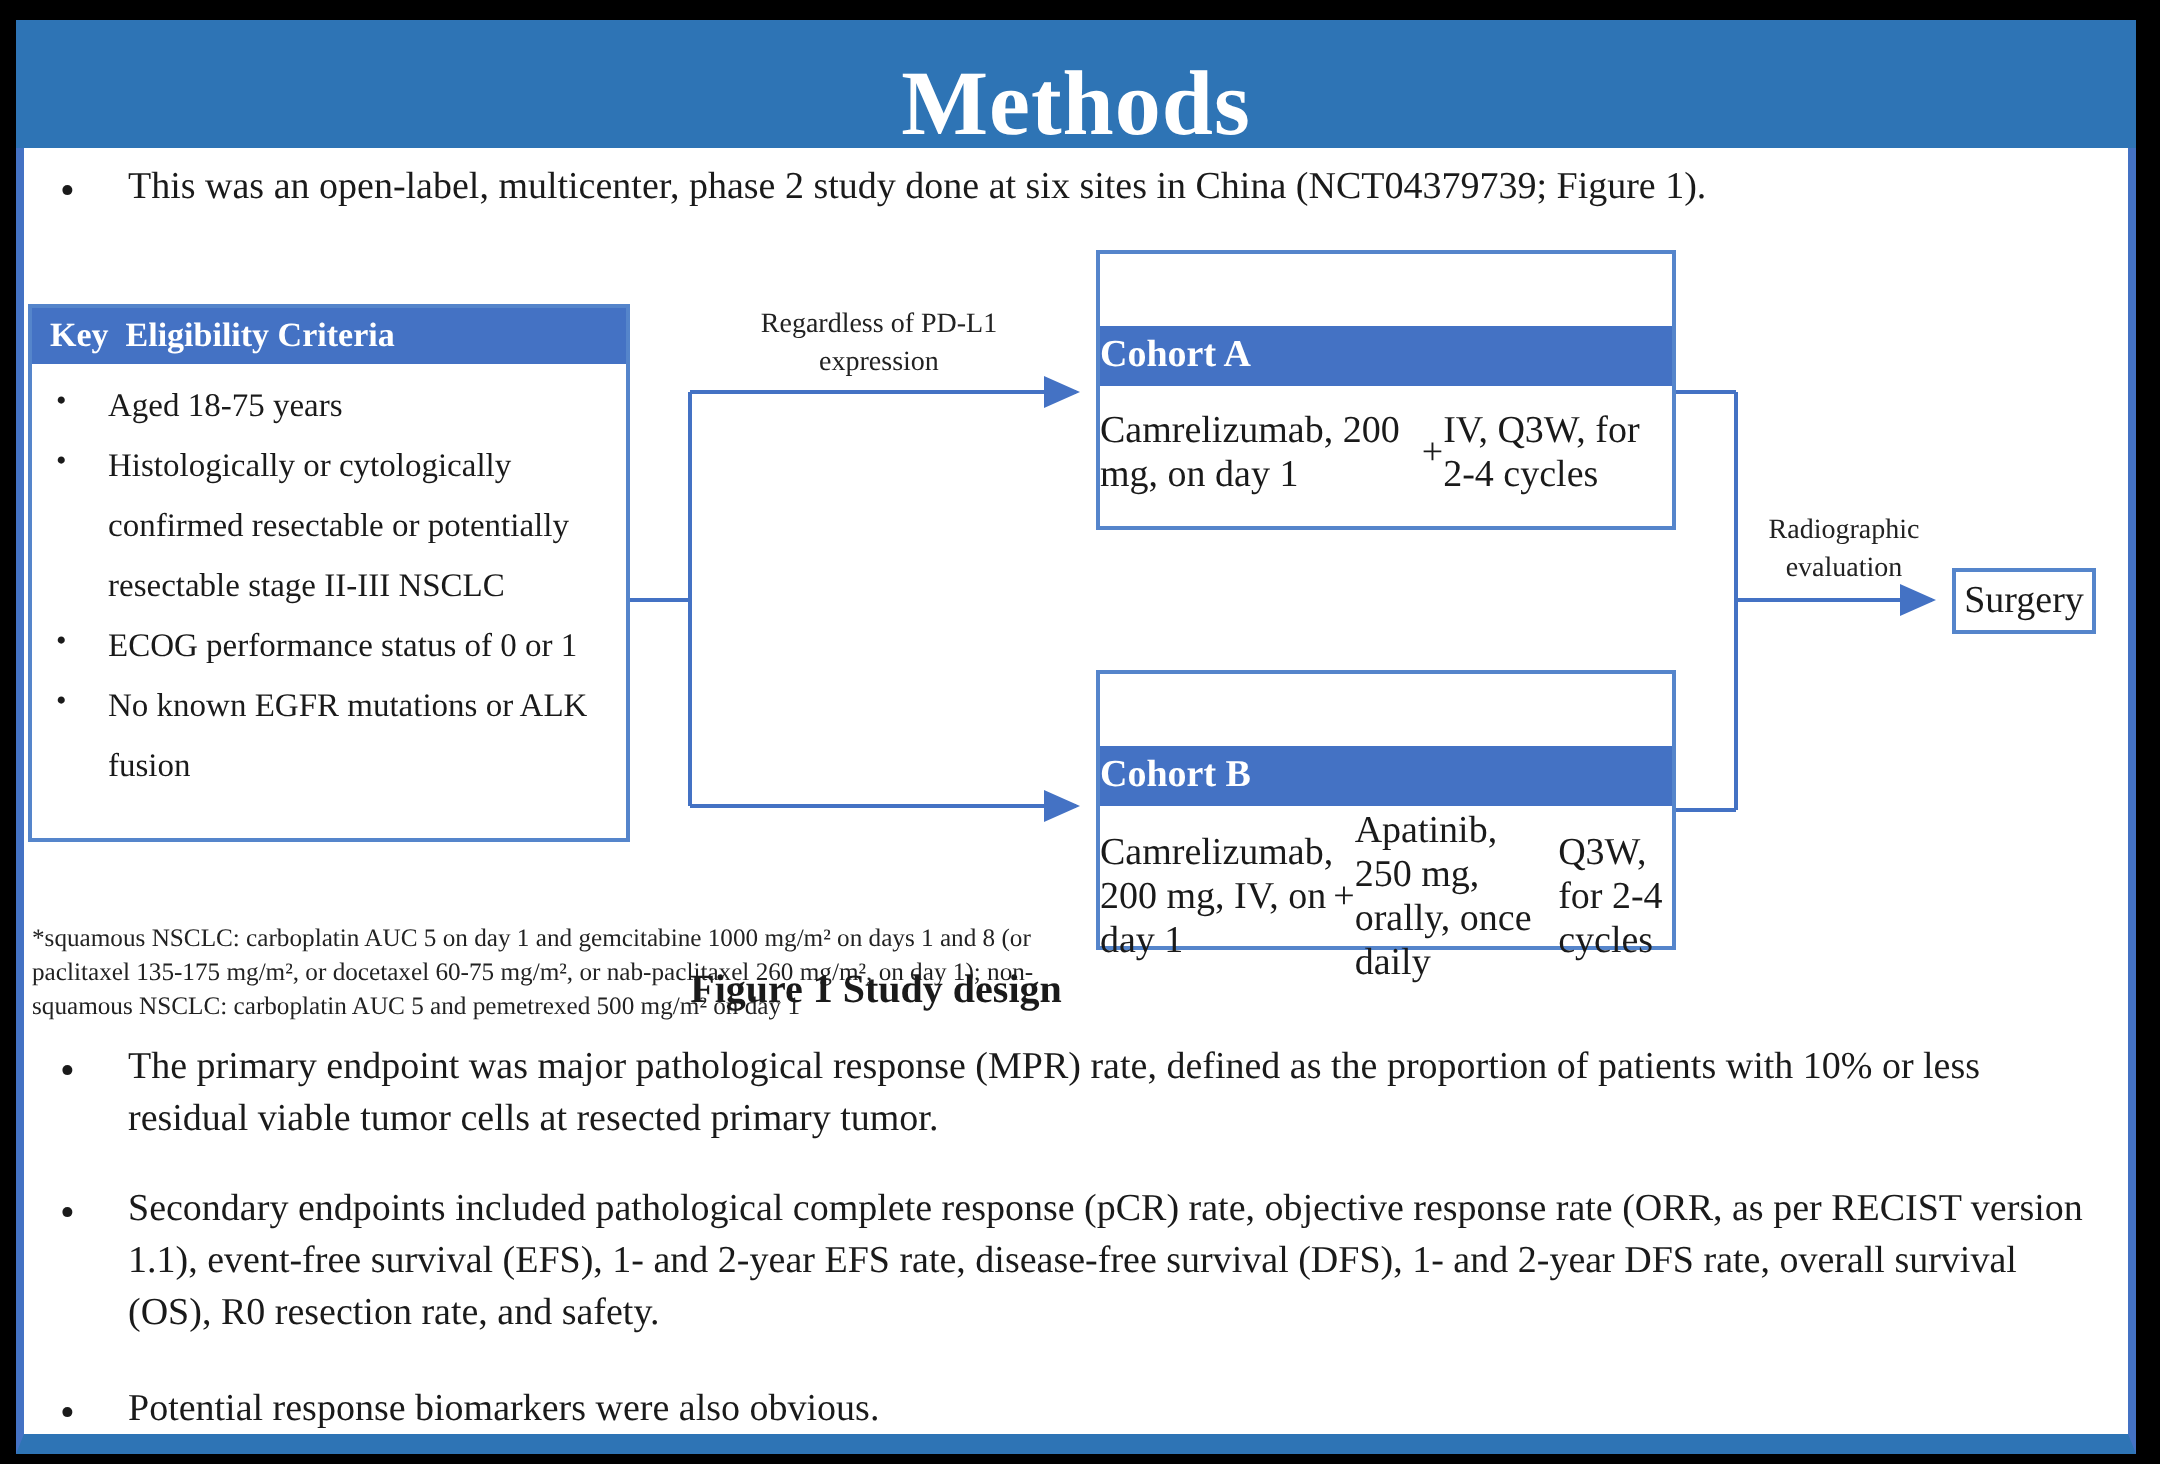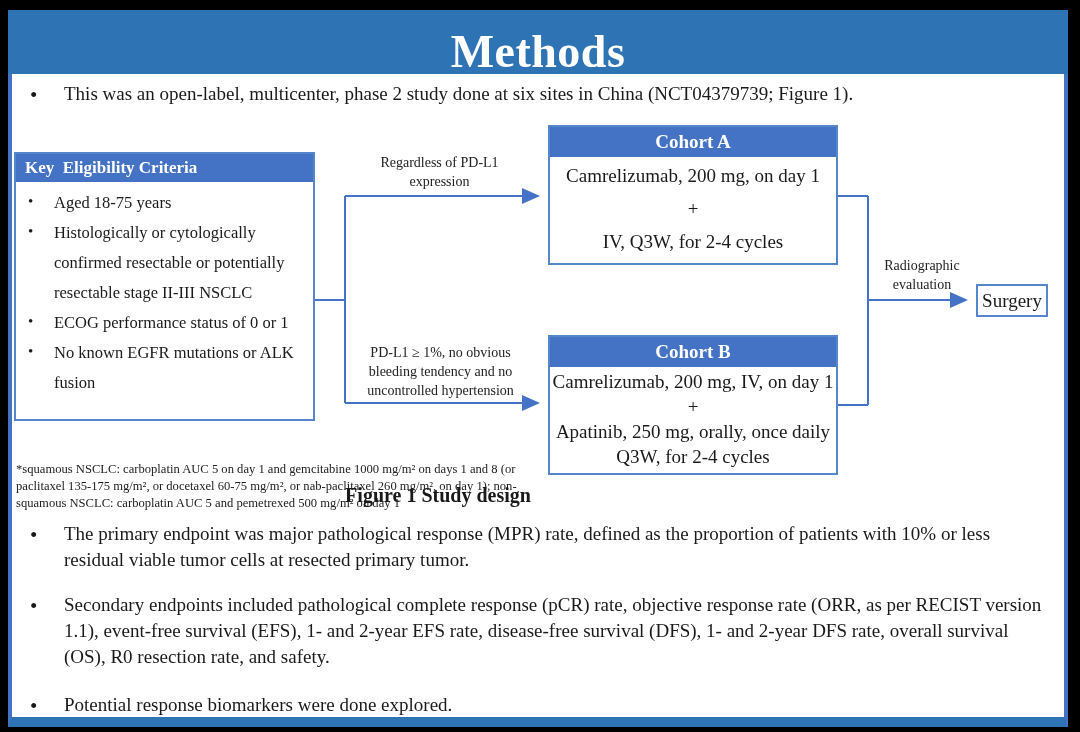--- a/index.html
+++ b/index.html
@@ -20,22 +20,22 @@
   .elig-head{background:var(--header,#4472C4);color:#fff;font-weight:bold;font-size:17px;
              height:28px;line-height:28px;padding-left:9px;white-space:pre;}
   .elig-body{padding:6px 4px 0 12px;}
   .elig-item{display:flex;font-size:16.5px;line-height:1.82;}
   .elig-item .marker{width:26px;flex:0 0 26px;font-size:15px;}
   .elig-item .btxt{flex:1;max-width:254px;}
   
   .cohort{position:absolute;width:290px;height:140px;background:#fff;
           border:2px solid var(--boxborder,#5585CB);box-sizing:border-box;display:flex;flex-direction:column;}
   .cohort-head{background:var(--header,#4472C4);color:#fff;font-weight:bold;font-size:19px;
-               height:30px;line-height:30px;text-align:center;flex:0 0 30px;}
-  .cohort-body{flex:1;display:flex;flex-direction:column;justify-content:space-around;
+               height:30px;line-height:30px;flex:0 0 30px;margin-top:36px;}
+  .cohort-body{flex:1;display:flex;flex-direction:row;justify-content:space-around;
                align-items:center;font-size:19px;padding:2px 0 4px 0;}
   .lbl{position:absolute;font-size:14px;text-align:center;line-height:1.35;color:#222;}
   .surgery{position:absolute;left:976px;top:284px;width:72px;height:33px;
            border:2px solid var(--boxborder,#5585CB);box-sizing:border-box;background:#fff;
            display:flex;align-items:center;justify-content:center;font-size:19px;}
   .footnote{position:absolute;left:16px;top:429px;width:537px;font-size:12.6px;line-height:1.36;color:#222;margin-top:32px;}
   .caption{position:absolute;left:8px;top:484px;width:860px;text-align:center;
            font-weight:bold;font-size:20px;}
   svg.wires{position:absolute;left:0;top:0;pointer-events:none;}
 </style>
@@ -87,21 +87,20 @@
         <div class="btxt">ECOG performance status of 0 or 1</div>
       </div>
       <div class="elig-item">
         <span class="marker">•</span>
         <div class="btxt">No known EGFR mutations or ALK fusion</div>
       </div>
     </div>
   </div>
 
   <div class="lbl" style="left:352px;top:154px;width:175px;">Regardless of PD-L1 expression</div>
-  <div class="lbl" style="left:348px;top:344px;width:185px;">PD-L1 ≥ 1%, no obvious bleeding tendency and no uncontrolled hypertension</div>
 
   <div class="cohort" style="left:548px;top:125px;">
     <div class="cohort-head">Cohort A</div>
     <div class="cohort-body">
       <div>Camrelizumab, 200 mg, on day 1</div>
       <div>+</div>
       <div>IV, Q3W, for 2-4 cycles</div>
     </div>
   </div>
 
@@ -126,16 +125,16 @@
   <div class="bullet-row" style="left:30px;top:521px;width:1020px;">
     <span class="marker">•</span>
     <div class="btxt">The primary endpoint was major pathological response (MPR) rate, defined as the proportion of patients with 10% or less residual viable tumor cells at resected primary tumor.</div>
   </div>
   <div class="bullet-row" style="left:30px;top:592px;width:1020px;">
     <span class="marker">•</span>
     <div class="btxt">Secondary endpoints included pathological complete response (pCR) rate, objective response rate (ORR, as per RECIST version 1.1), event-free survival (EFS), 1- and 2-year EFS rate, disease-free survival (DFS), 1- and 2-year DFS rate, overall survival (OS), R0 resection rate, and safety.</div>
   </div>
   <div class="bullet-row" style="left:30px;top:692px;width:1020px;">
     <span class="marker">•</span>
-    <div class="btxt">Potential response biomarkers were done explored.</div>
+    <div class="btxt">Potential response biomarkers were also obvious.</div>
   </div>
 
 </div>
 
 </body></html>

